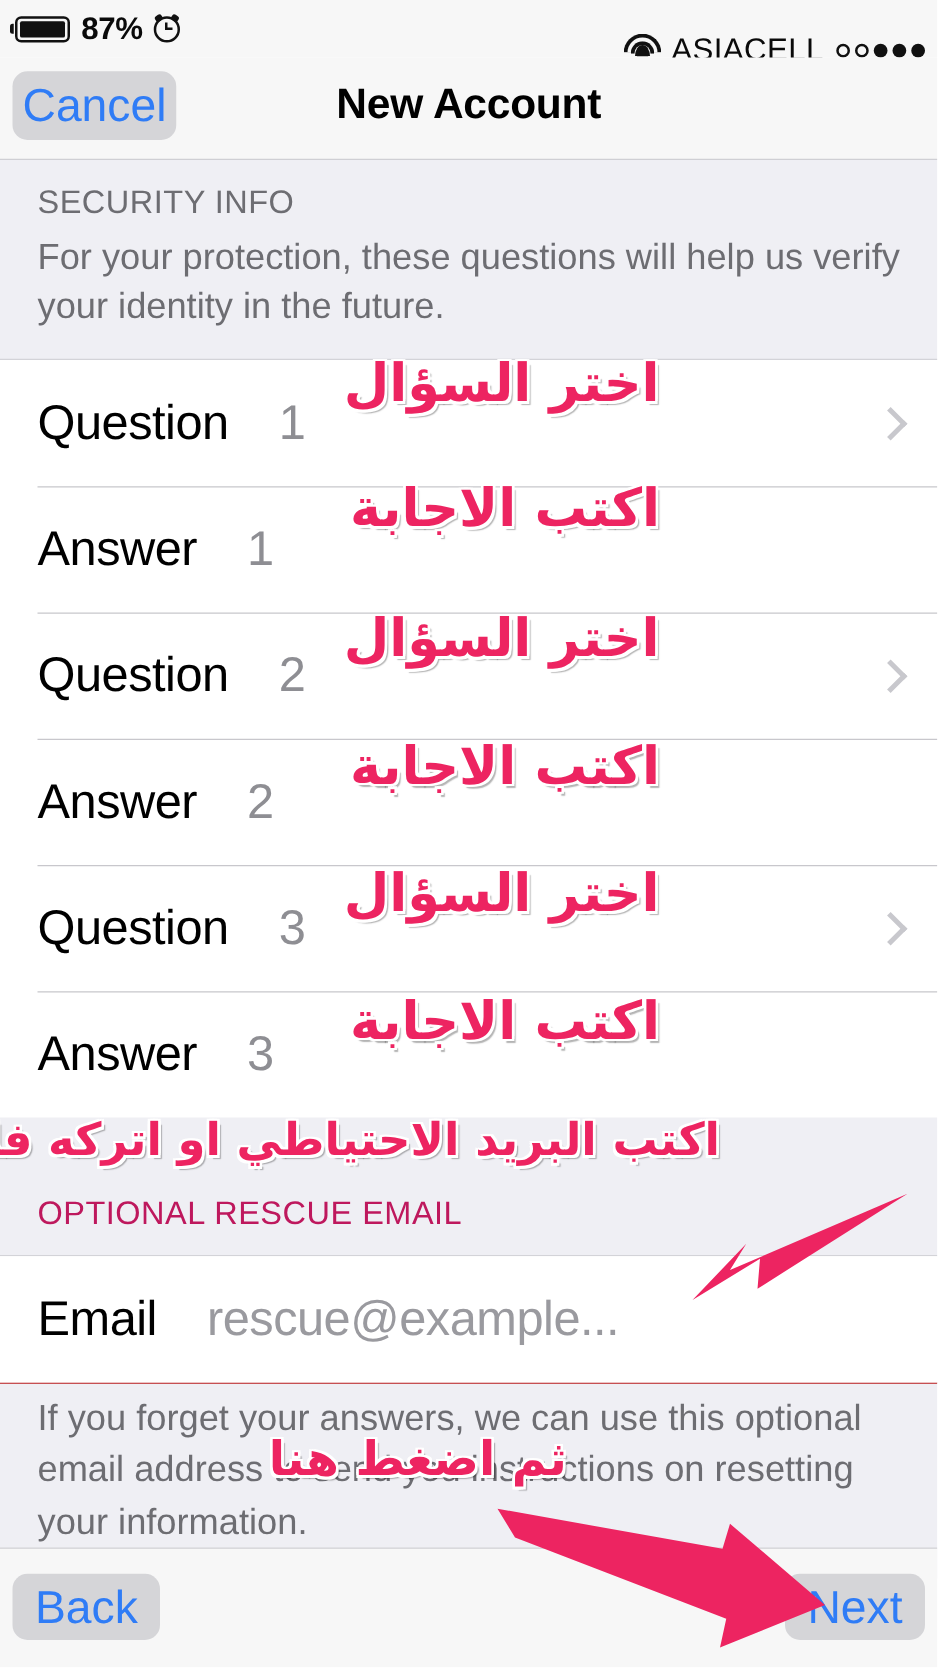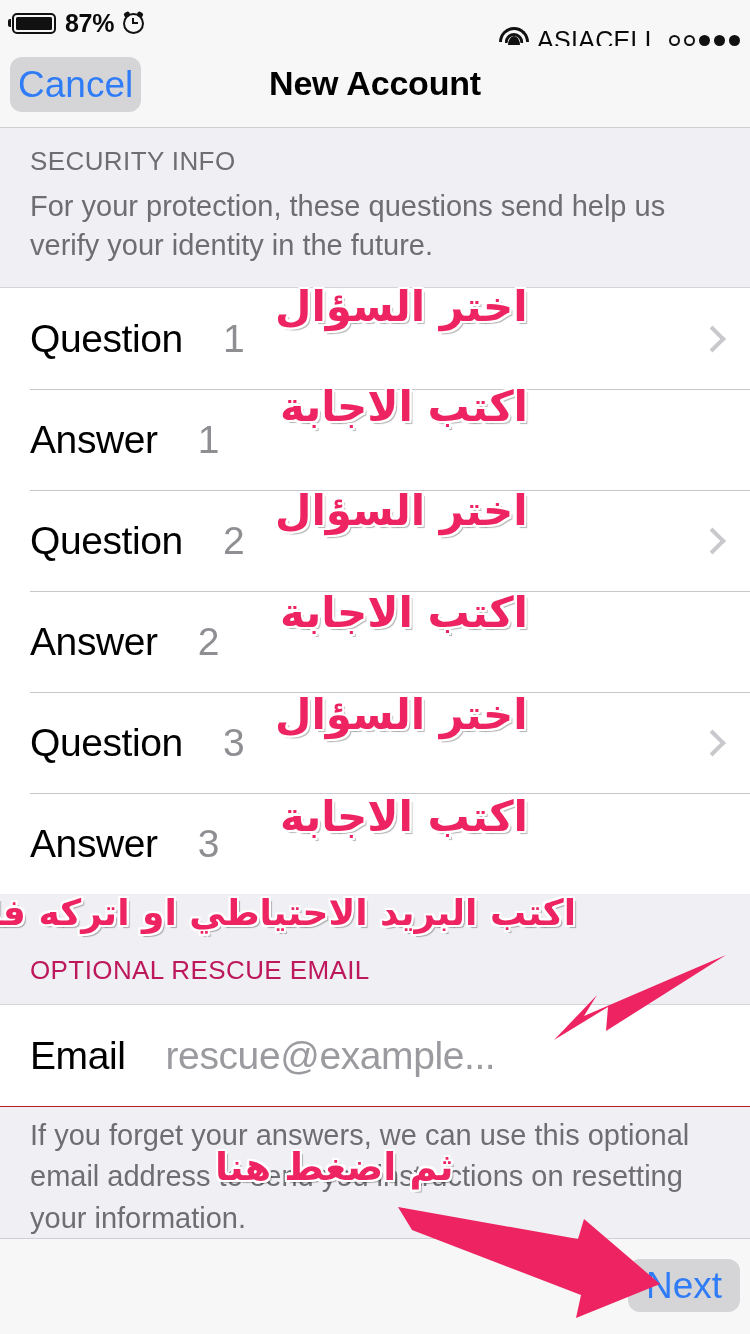--- a/index.html
+++ b/index.html
@@ -369,21 +369,21 @@
 
   <div class="navbar">
     <div class="nav-cancel">Cancel</div>
     <div class="nav-title">New Account</div>
   </div>
 
   <div class="content">
 
     <div class="section-head">
       <div class="section-head-title">SECURITY INFO</div>
-      <div class="section-head-desc">For your protection, these questions send help us verify your identity in the future.</div>
+      <div class="section-head-desc">For your protection, these questions will help us verify your identity in the future.</div>
     </div>
 
     <div class="rows">
       <div class="row">
         <span class="row-label">Question</span>
         <span class="row-value">1</span>
         <span class="chevron"></span>
       </div>
       <div class="row">
         <span class="row-label">Answer</span>
@@ -417,20 +417,21 @@
       <div class="row">
         <span class="row-label">Email</span>
         <span class="row-value placeholder">rescue@example...</span>
       </div>
     </div>
 
     <div class="footer-note">If you forget your answers, we can use this optional email address to send you instructions on resetting your information.</div>
   </div>
 
   <div class="toolbar">
+    <div class="tb-btn tb-back">Back</div>
     <div class="tb-btn tb-next">Next</div>
   </div>
 
   <div class="overlay">
 
     <div class="anno-ar" style="left:275px; top:282px; font-size:42px;">اختر السؤال</div>
 
     <div class="anno-ar" style="left:280px; top:382px; font-size:42px;">اكتب الاجابة</div>
 
     <div class="anno-ar" style="left:275px; top:486px; font-size:42px;">اختر السؤال</div>

